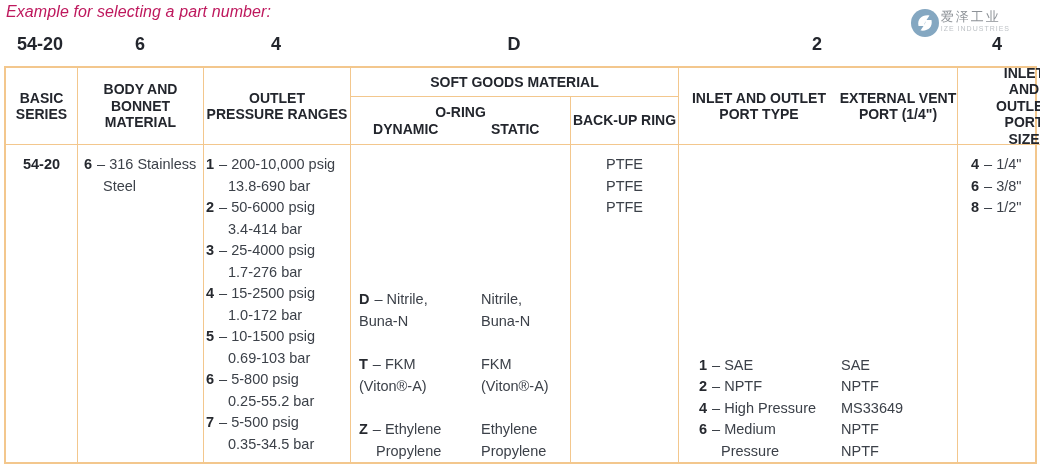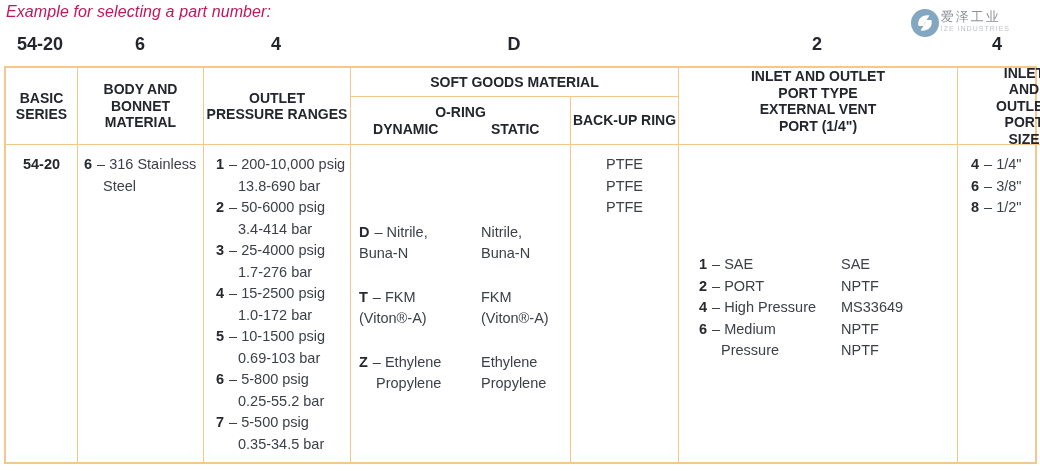--- a/index.html
+++ b/index.html
@@ -23,34 +23,34 @@
   .tbl{position:absolute;left:4px;top:66px;width:1033px;height:398px;border:2px solid var(--bd);
        display:grid;grid-template-columns:71px 126px 147px 220px 108px 279px 1fr;
        grid-template-rows:29px 48px 1fr;background:#fff;}
   .bL{border-left:1.5px solid var(--bd);}
   .bB{border-bottom:1.5px solid var(--bd);}
   .h{display:flex;flex-direction:column;align-items:center;justify-content:center;text-align:center;
      font-weight:700;color:var(--dark);font-size:14px;line-height:16.5px;white-space:pre-line;}
   .hsub{display:flex;flex-direction:column;justify-content:center;}
   .hsub .orow{display:flex;width:100%;}
   .hsub .orow .h{flex:1;}
-  .h6{flex-direction:column;align-items:center;}
+  .h6{flex-direction:row;align-items:center;}
   .h6 .blk{white-space:pre-line;text-align:center;}
   .h6 .blk.first{width:160px;}
   .h6 .blk.second{flex:1;}
 
   .cell{font-size:14.5px;line-height:21.5px;color:var(--body);}
   .code{font-weight:700;color:#26292f;margin-right:5px;}
   .center{text-align:center;}
   .pt9{padding-top:9px;}
   .item .l2{display:block;}
   .ind .l2{margin-left:17px;}
   .bar{margin-left:22px;}
   .gap{margin-bottom:22px;}
-  .flexrow{display:flex;align-items:center;}
+  .flexrow{display:flex;align-items:flex-end;}
   .bold54{font-weight:700;color:var(--dark);}
   .hang{padding-left:19px;text-indent:-19px;}
 </style>
 </head>
 <body>
 
 <div id="page">
 
   <div class="title">Example for selecting a part number:</div>
 
@@ -110,21 +110,21 @@
     <div class="cell center pt9" style="grid-column:1;grid-row:3;">
       <span class="bold54">54-20</span>
     </div>
 
     <div class="cell bL pt9" style="grid-column:2;grid-row:3;padding-left:6px;padding-right:6px;">
       <div class="hang">
         <span class="code">6</span><span>– 316 Stainless Steel</span>
       </div>
     </div>
 
-    <div class="cell bL pt9" style="grid-column:3;grid-row:3;padding-left:12px;">
+    <div class="cell bL pt9" style="grid-column:3;grid-row:3;padding-left:2px;">
       <div class="item"><span class="code">1</span><span>– 200-10,000 psig</span><span class="l2 bar">13.8-690 bar</span></div>
       <div class="item"><span class="code">2</span><span>– 50-6000 psig</span><span class="l2 bar">3.4-414 bar</span></div>
       <div class="item"><span class="code">3</span><span>– 25-4000 psig</span><span class="l2 bar">1.7-276 bar</span></div>
       <div class="item"><span class="code">4</span><span>– 15-2500 psig</span><span class="l2 bar">1.0-172 bar</span></div>
       <div class="item"><span class="code">5</span><span>– 10-1500 psig</span><span class="l2 bar">0.69-103 bar</span></div>
       <div class="item"><span class="code">6</span><span>– 5-800 psig</span><span class="l2 bar">0.25-55.2 bar</span></div>
       <div class="item"><span class="code">7</span><span>– 5-500 psig</span><span class="l2 bar">0.35-34.5 bar</span></div>
     </div>
 
     <div class="cell bL pt9 flexrow" style="grid-column:4;grid-row:3;">
@@ -142,21 +142,21 @@
 
     <div class="cell bL pt9 center" style="grid-column:5;grid-row:3;">
       <div>PTFE</div>
       <div>PTFE</div>
       <div>PTFE</div>
     </div>
 
     <div class="cell bL pt9 flexrow" style="grid-column:6;grid-row:3;">
       <div style="width:162px;padding-left:20px;">
         <div class="item"><span class="code">1</span><span>– SAE</span></div>
-        <div class="item"><span class="code">2</span><span>– PORT</span></div>
+        <div class="item"><span class="code">2</span><span>– NPTF</span></div>
         <div class="item"><span class="code">4</span><span>– High Pressure</span></div>
         <div class="item ind"><span class="code">6</span><span>– Medium</span><span class="l2" style="margin-left:22px;">Pressure</span></div>
       </div>
       <div style="flex:1;">
         <div>SAE</div>
         <div>NPTF</div>
         <div>MS33649</div>
         <div>NPTF</div>
         <div>NPTF</div>
       </div>

